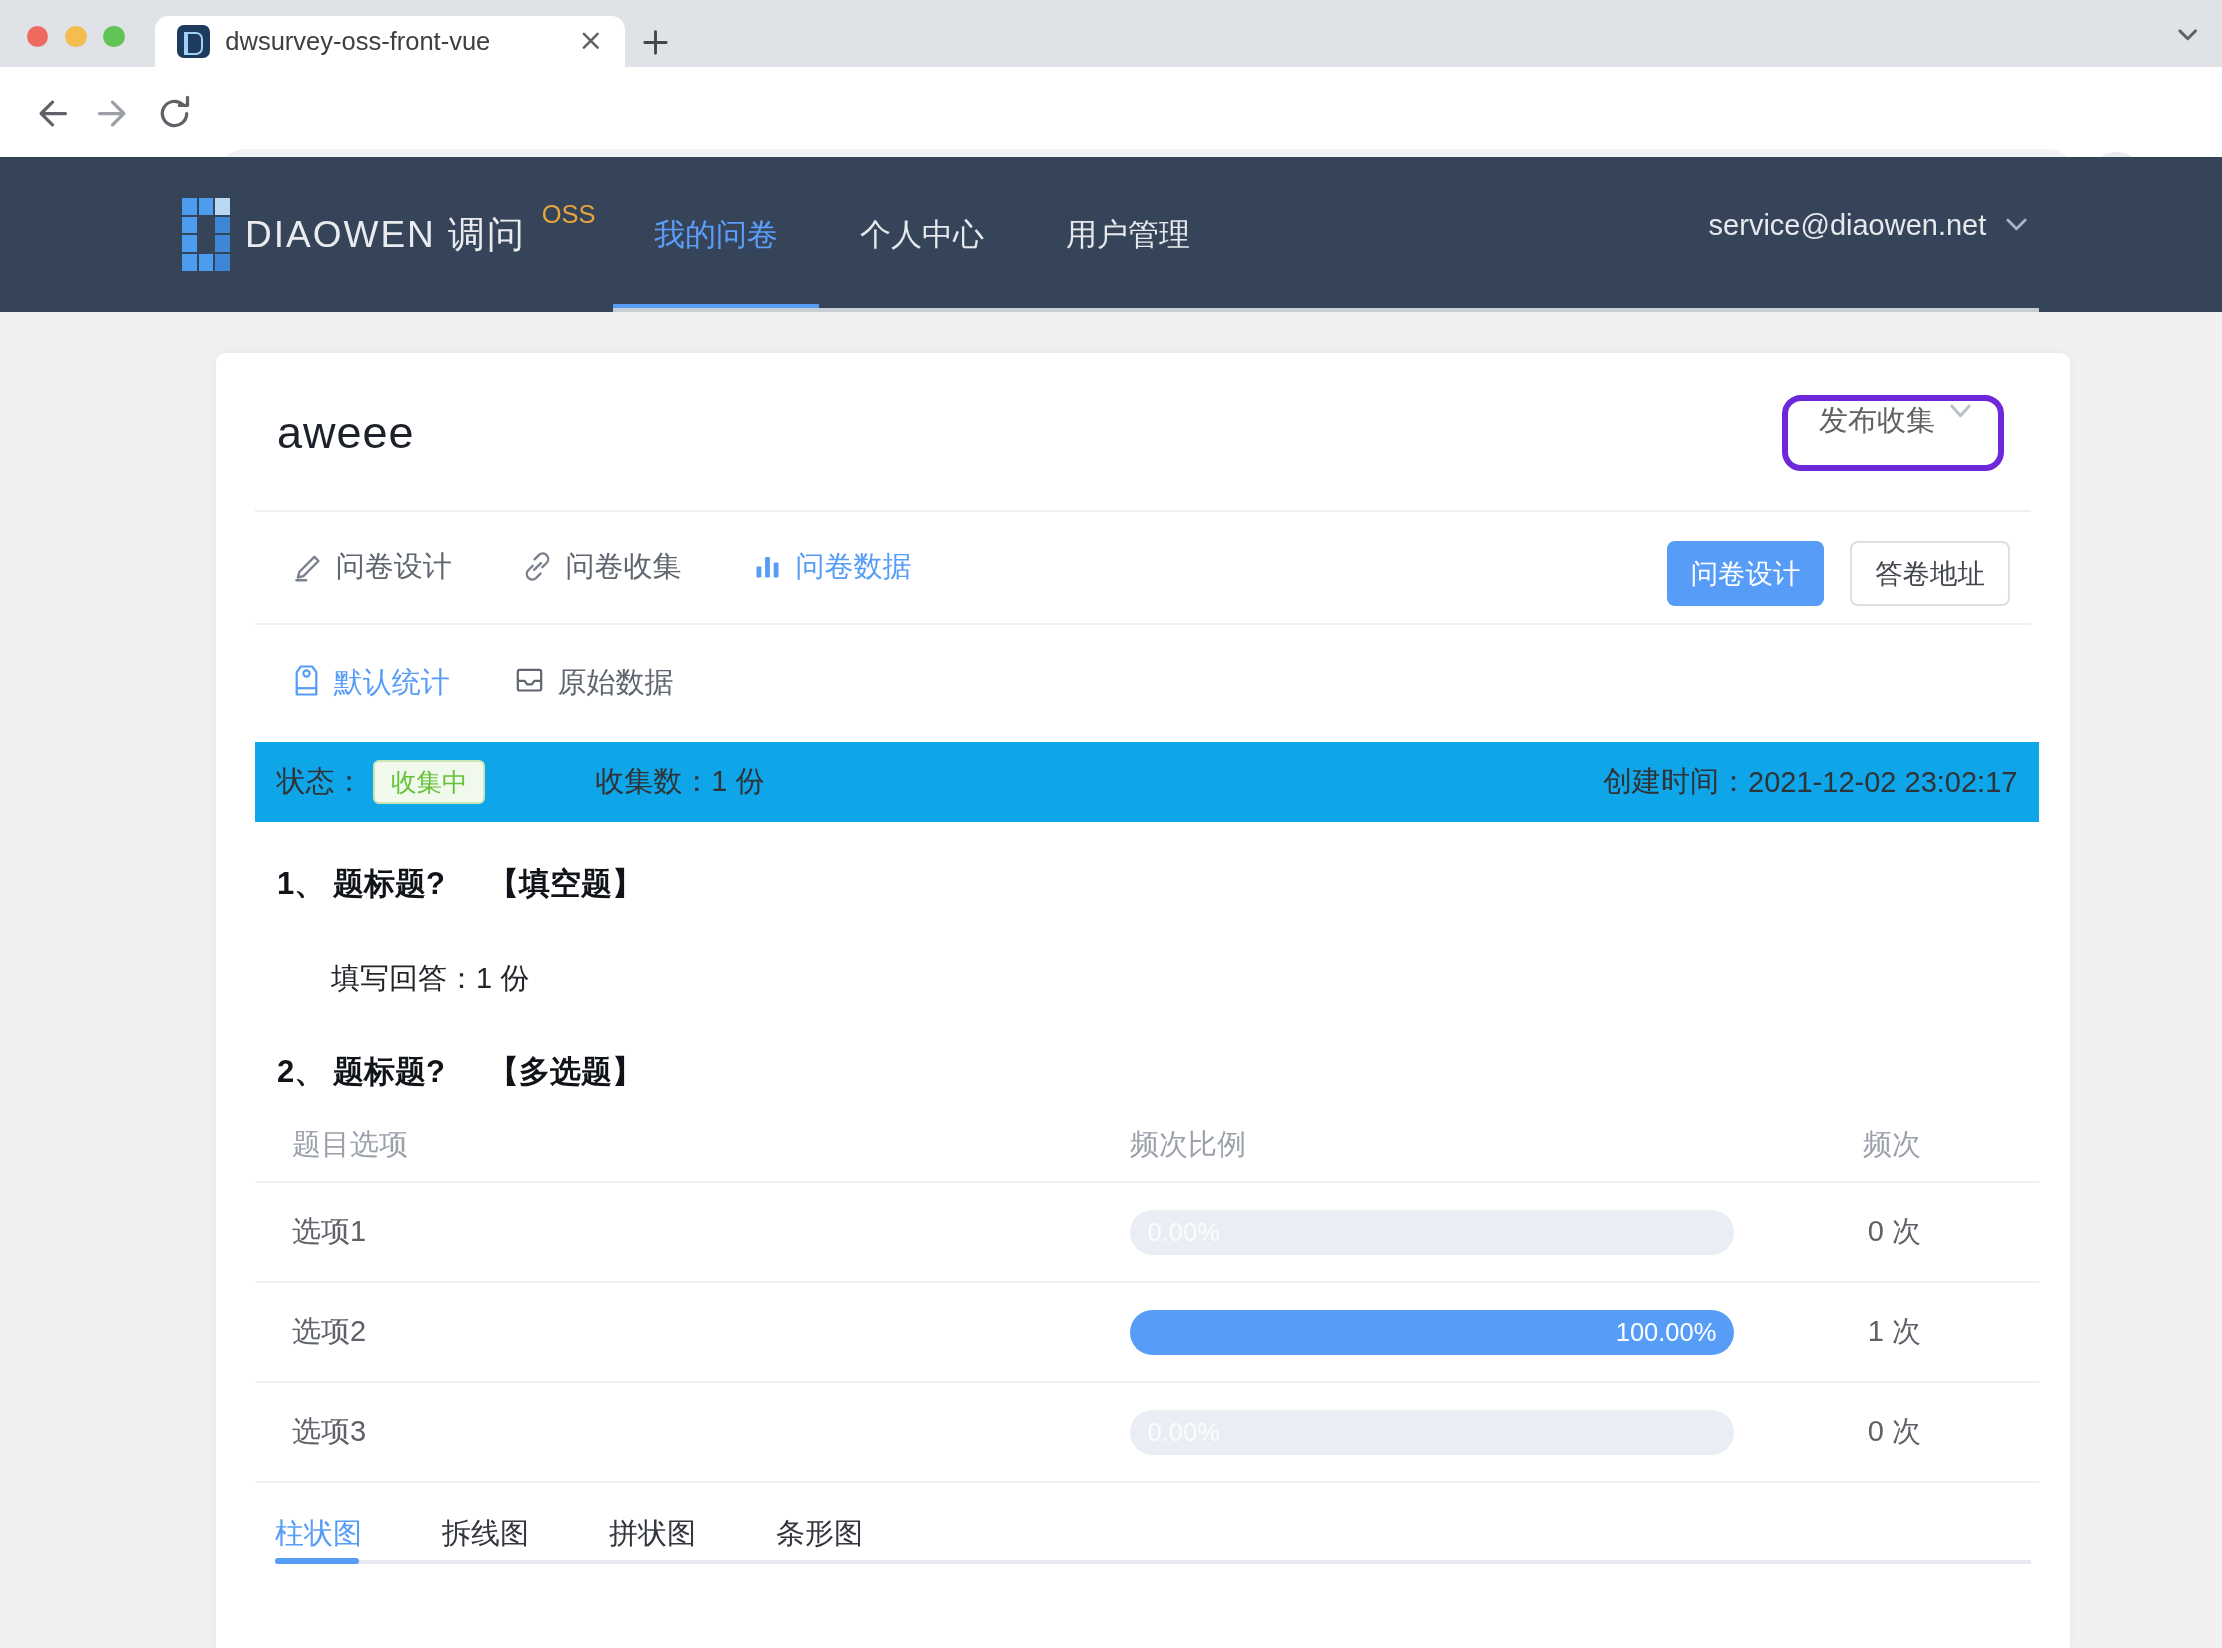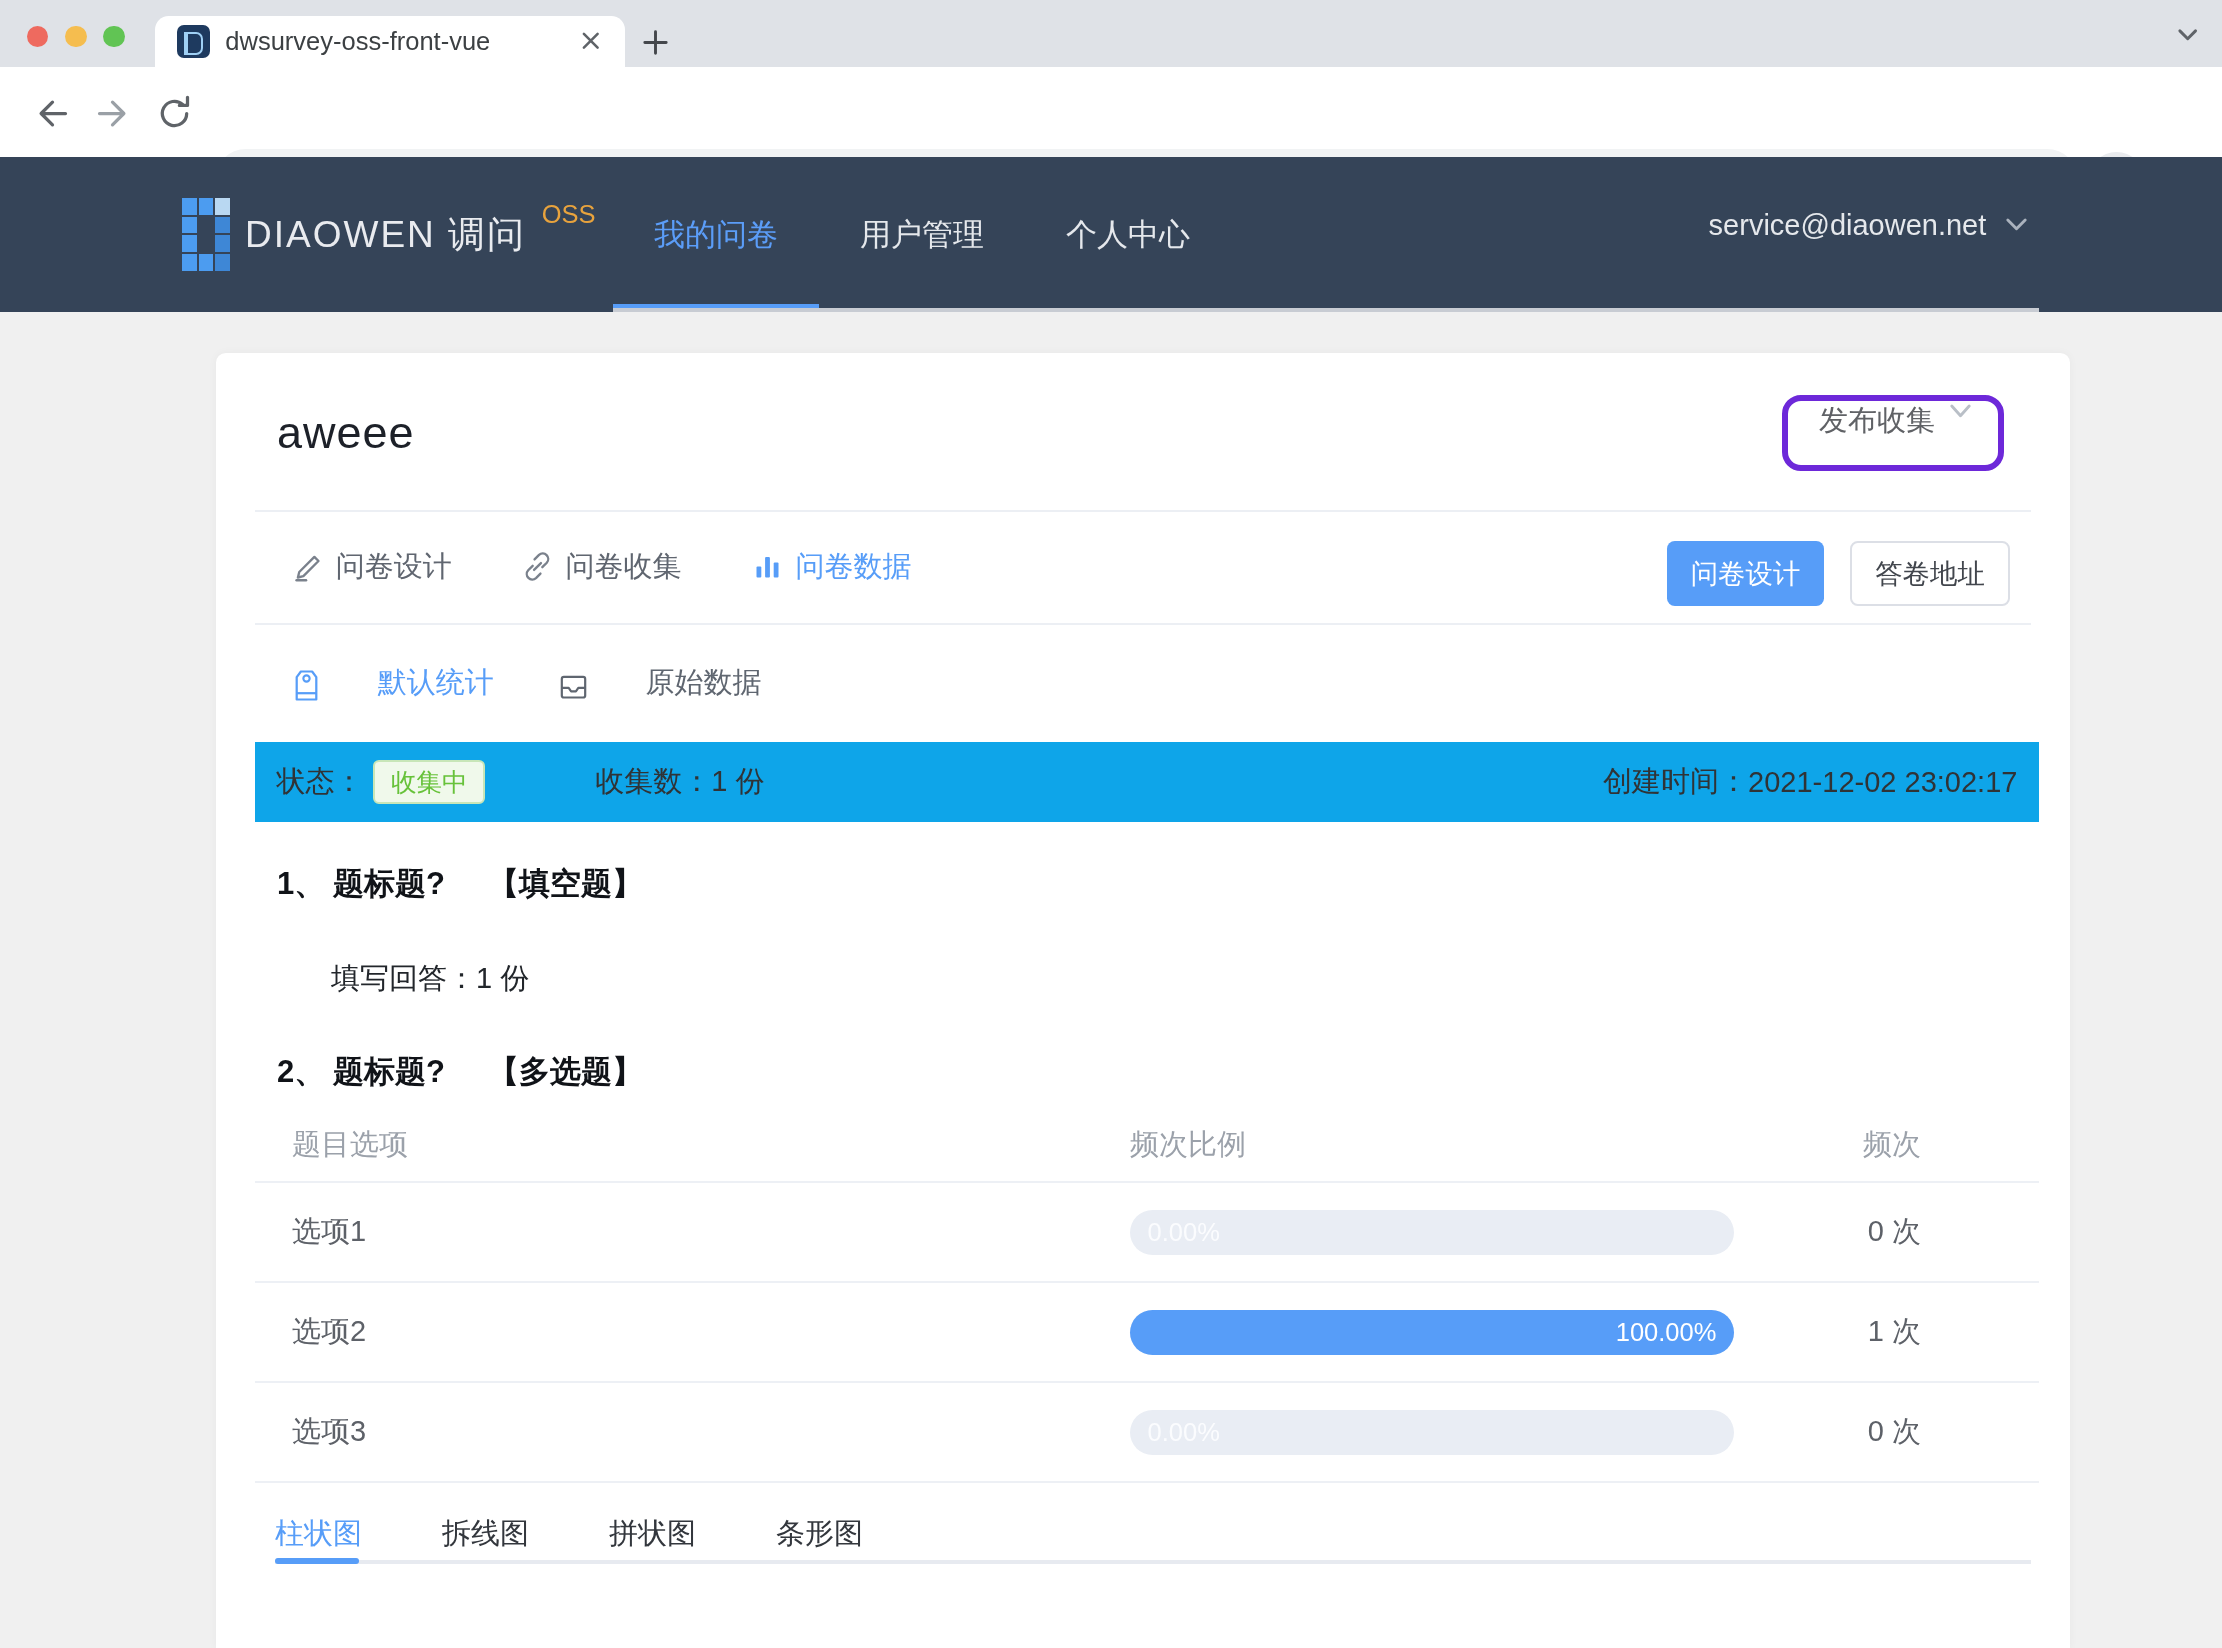--- a/index.html
+++ b/index.html
@@ -81,21 +81,21 @@
   .doc-tab svg { margin-right:11.8px; color:#7a818c; }
   .doc-tab.active { color:#579df8; }
   .doc-tab.active svg { color:#579df8; }
 
   .btn { position:absolute; top:188px; height:65px; border-radius:7.8px; display:flex; align-items:center;
          justify-content:center; font-size:27.4px; cursor:pointer; white-space:nowrap; }
   .btn-primary { left:1451px; width:157px; background:#579df8; color:#fff; }
   .btn-plain { left:1634px; width:160px; background:#fff; border:2px solid #dcdfe6; color:#42464d; }
 
   .subtabs { position:absolute; left:75px; top:270px; height:120px; display:flex; align-items:center; gap:63px; }
-  .subtab { display:flex; align-items:flex-end; font-size:29px; color:#5f6670; cursor:pointer; white-space:nowrap;gap:44px; }
+  .subtab { display:flex; align-items:flex-start; font-size:29px; color:#5f6670; cursor:pointer; white-space:nowrap; }
   .subtab svg { margin-right:11.8px; }
   .subtab.active { color:#579df8; }
 
   .statusbar { position:absolute; left:39px; right:31px; top:389px; height:80px; background:#0ea5e9;
                display:flex; align-items:center; padding:0 21.6px; font-size:29px; color:#303336; }
   .badge { margin-left:9.8px; font-size:25.5px; color:#67c23a; background:#f0f9eb; border:2px solid #c8e6b8;
            border-radius:5.9px; padding:4.9px 15.7px; line-height:1.2; }
   .count-group { margin-left:110px; }
   .spacer { flex:1; }
 
@@ -224,24 +224,24 @@
   </div>
   <div class="brandwrap">
     <span class="brand">DIAOWEN 调问</span>
     <span class="brand-badge">OSS</span>
   </div>
   <div class="mainnav">
     <div class="nav-item active">
         <span>我的问卷</span>
       </div>
     <div class="nav-item">
+        <span>个人中心</span>
+      </div>
+    <div class="nav-item">
         <span>用户管理</span>
-      </div>
-    <div class="nav-item">
-        <span>个人中心</span>
       </div>
   </div>
   <div class="nav-track"></div>
   <div class="account">
     <span>service@diaowen.net</span>
     <svg width="29" height="21.6" viewBox="0 0 30 22">
         <path d="M6 6 L15 15 L24 6" stroke="currentColor" stroke-width="3" stroke-linecap="round" stroke-linejoin="round" fill="none"></path>
       </svg>
   </div>
 </div>

